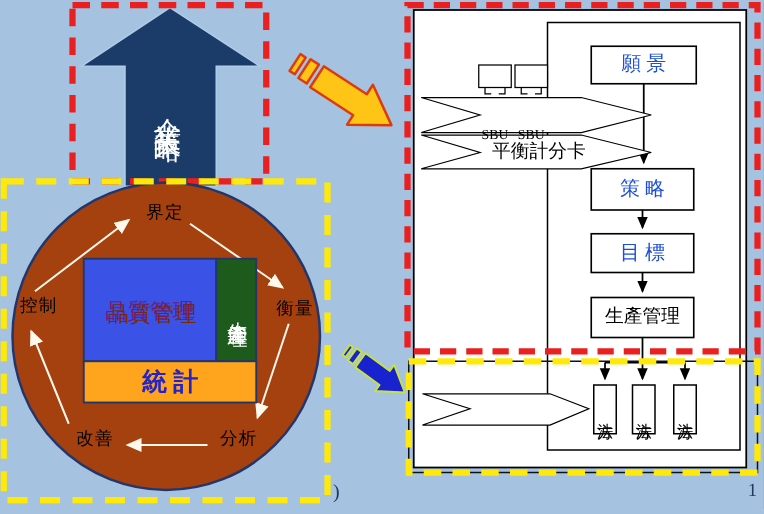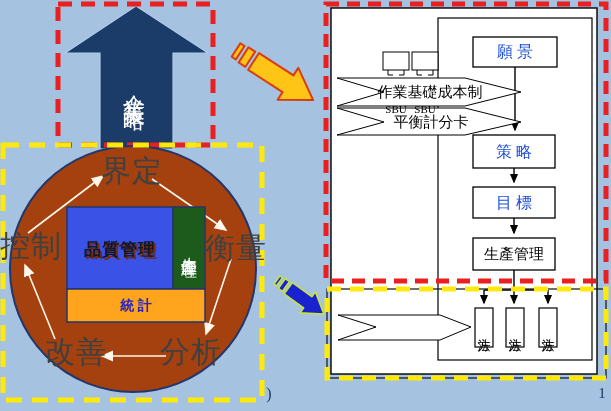--- a/index.html
+++ b/index.html
@@ -5,25 +5,25 @@
   html,body{margin:0;padding:0;}
   body{background:#888;}
   #stage{
     position:relative;width:611px;height:411px;overflow:hidden;
     background:#A5C3E1;
     font-family:"Liberation Serif","DejaVu Serif",serif;
   }
   #stage svg{position:absolute;left:0;top:0;}
   .ctr{position:absolute;transform:translate(-50%,-50%);white-space:nowrap;line-height:1;}
   .vert{writing-mode:vertical-rl;text-orientation:upright;}
-  .cycle-lbl{font-size:30px;color:#404040;letter-spacing:1px;}
+  .cycle-lbl{font-size:14px;color:#000000;letter-spacing:1px;}
   .strategy-lbl{font-size:22px;color:#FFFFFF;letter-spacing:5px;}
-  .quality-lbl{font-size:17px;font-weight:bold;color:#0f172a;text-shadow:2px 2px 0 #7A2800;letter-spacing:1px;}
+  .quality-lbl{font-size:17px;font-weight:normal;color:#701a75;text-shadow:2px 2px 0 #7A2800;letter-spacing:1px;}
   .prod-lbl{font-size:16px;color:#FFFFFF;letter-spacing:2px;}
-  .stat-lbl{font-size:14px;font-weight:bold;color:#2323C8;}
+  .stat-lbl{font-size:20px;font-weight:bold;color:#2323C8;}
   .flow-lbl{font-size:16px;color:#1d4ed8;}
   .flow-sm{font-size:15px;color:#000;}
   .sbu-lbl{font-size:11px;color:#000;margin-top:48px;}
   .method-lbl{font-size:13px;color:#000;letter-spacing:1px;}
   .sixsigma-lbl{font-size:16px;color:#000;}
   .pagenum{font-size:15px;color:#1F3864;}
   .paren{font-size:16px;color:#1F3864;}
 </style>
 </head>
 <body>
@@ -119,21 +119,20 @@
   <div class="ctr cycle-lbl" style="left:76px;top:352px;">改善</div>
   <div class="ctr cycle-lbl" style="left:31px;top:246px;">控制</div>
 
   <div class="ctr quality-lbl" style="left:120px;top:249px;">品質管理</div>
   <div class="ctr vert prod-lbl" style="left:189px;top:248px;">生產管理</div>
   <div class="ctr stat-lbl" style="left:136px;top:306px;">統 計</div>
 
   <div class="ctr flow-lbl" style="left:515px;top:52px;">願 景</div>
   <div class="ctr sbu-lbl" style="left:396px;top:61px;">SBU</div>
   <div class="ctr sbu-lbl" style="left:425px;top:61px;">SBU</div>
-  <div class="ctr flow-sm" style="left:430px;top:92px;">作業基礎成本制</div>
   <div class="ctr flow-sm" style="left:431px;top:122px;">平衡計分卡</div>
   <div class="ctr flow-lbl" style="left:514px;top:152px;">策 略</div>
   <div class="ctr flow-lbl" style="left:514px;top:203px;">目 標</div>
   <div class="ctr flow-sm" style="left:514px;top:254px;">生產管理</div>
   <div class="ctr vert method-lbl" style="left:484px;top:328px;">方法</div>
   <div class="ctr vert method-lbl" style="left:515px;top:328px;">方法</div>
   <div class="ctr vert method-lbl" style="left:548px;top:328px;">方法</div>
 
   <div class="ctr paren" style="left:269px;top:394px;">)</div>
   <div class="ctr pagenum" style="left:602px;top:393px;">1</div>

